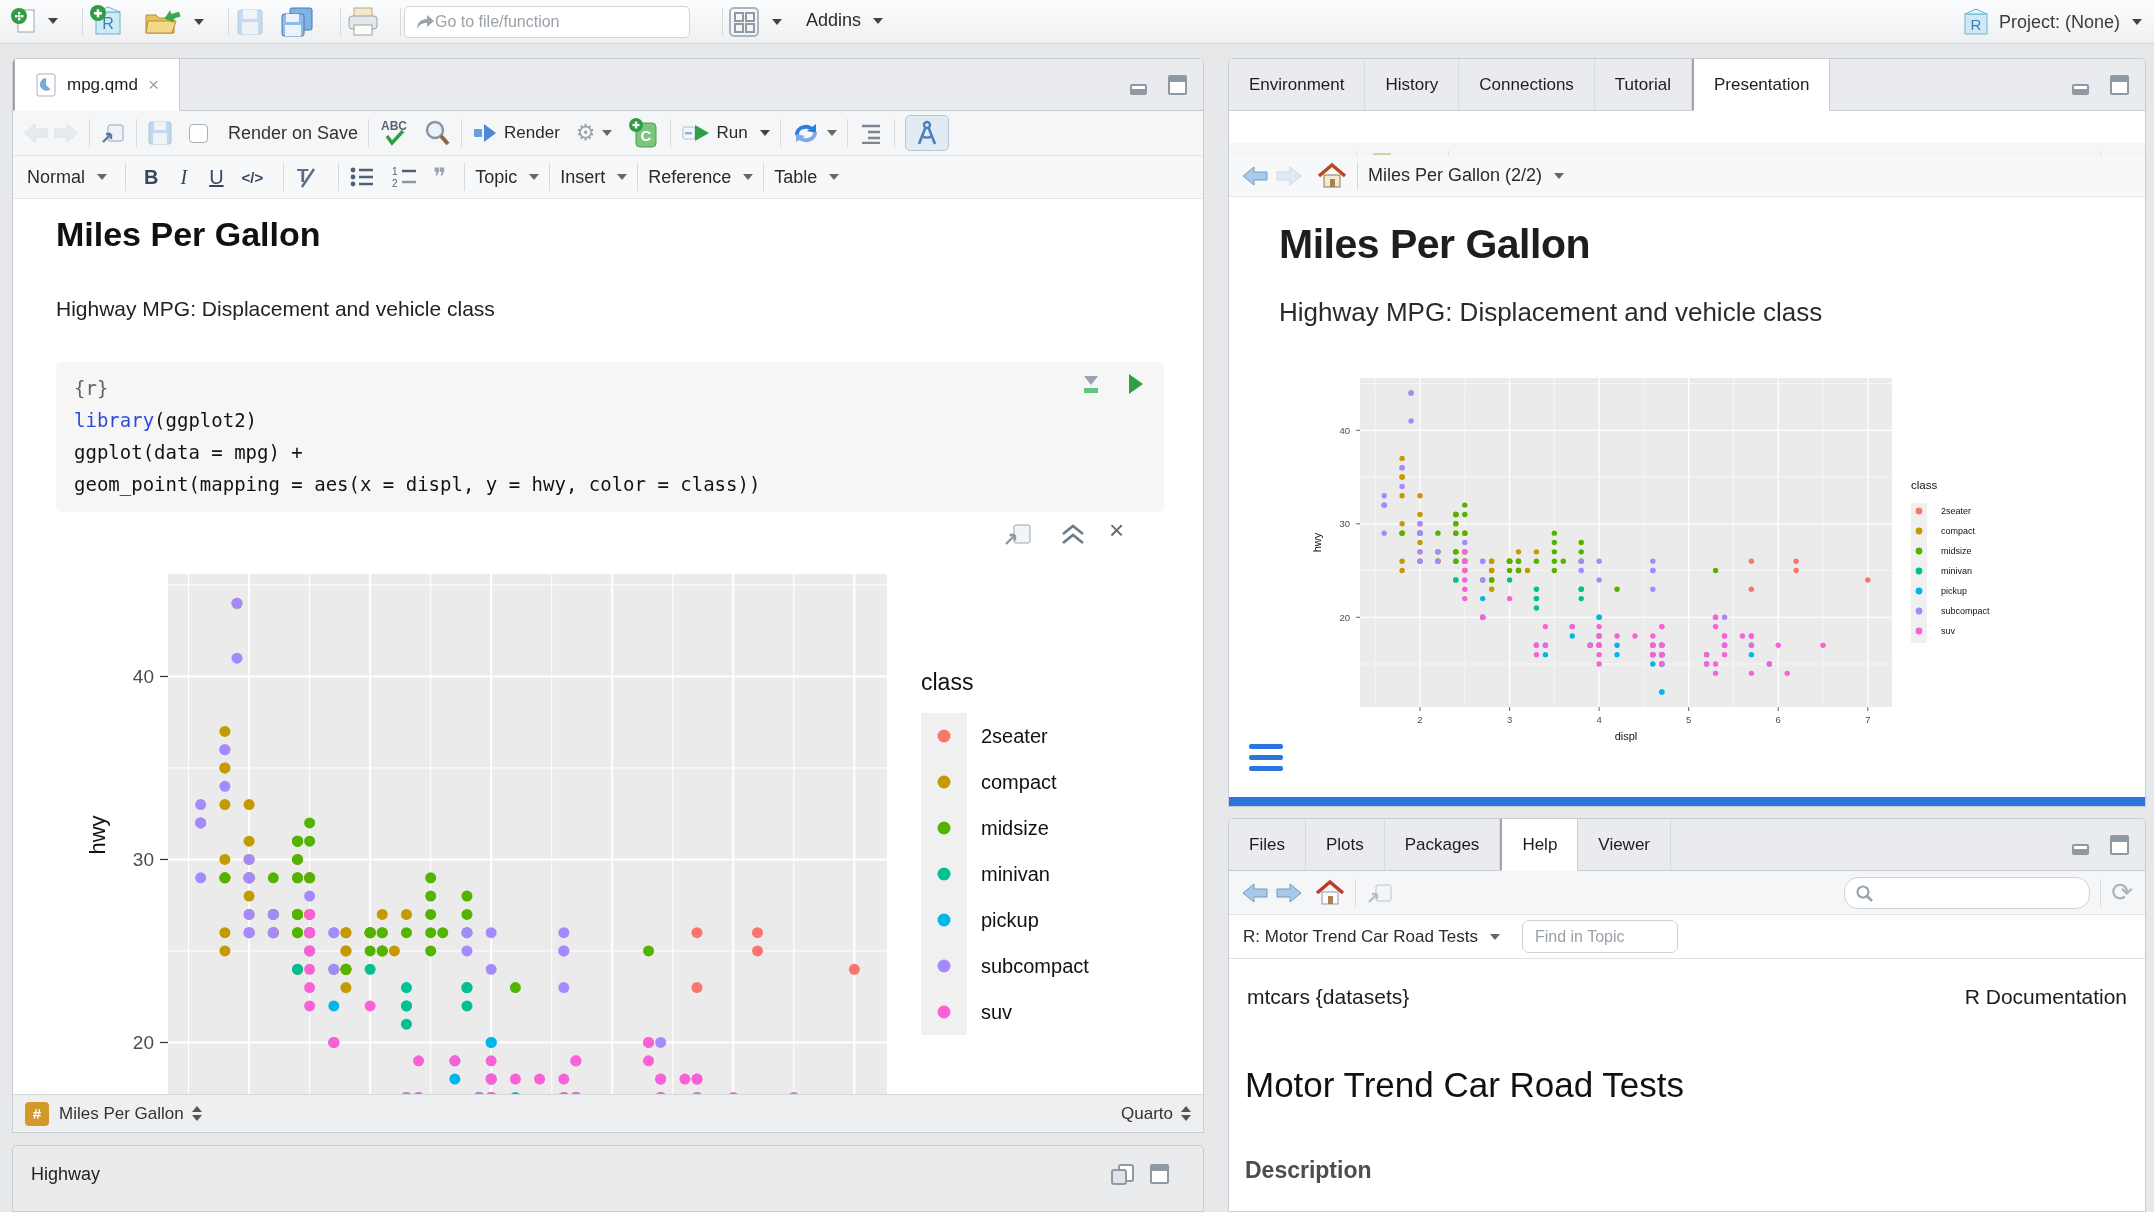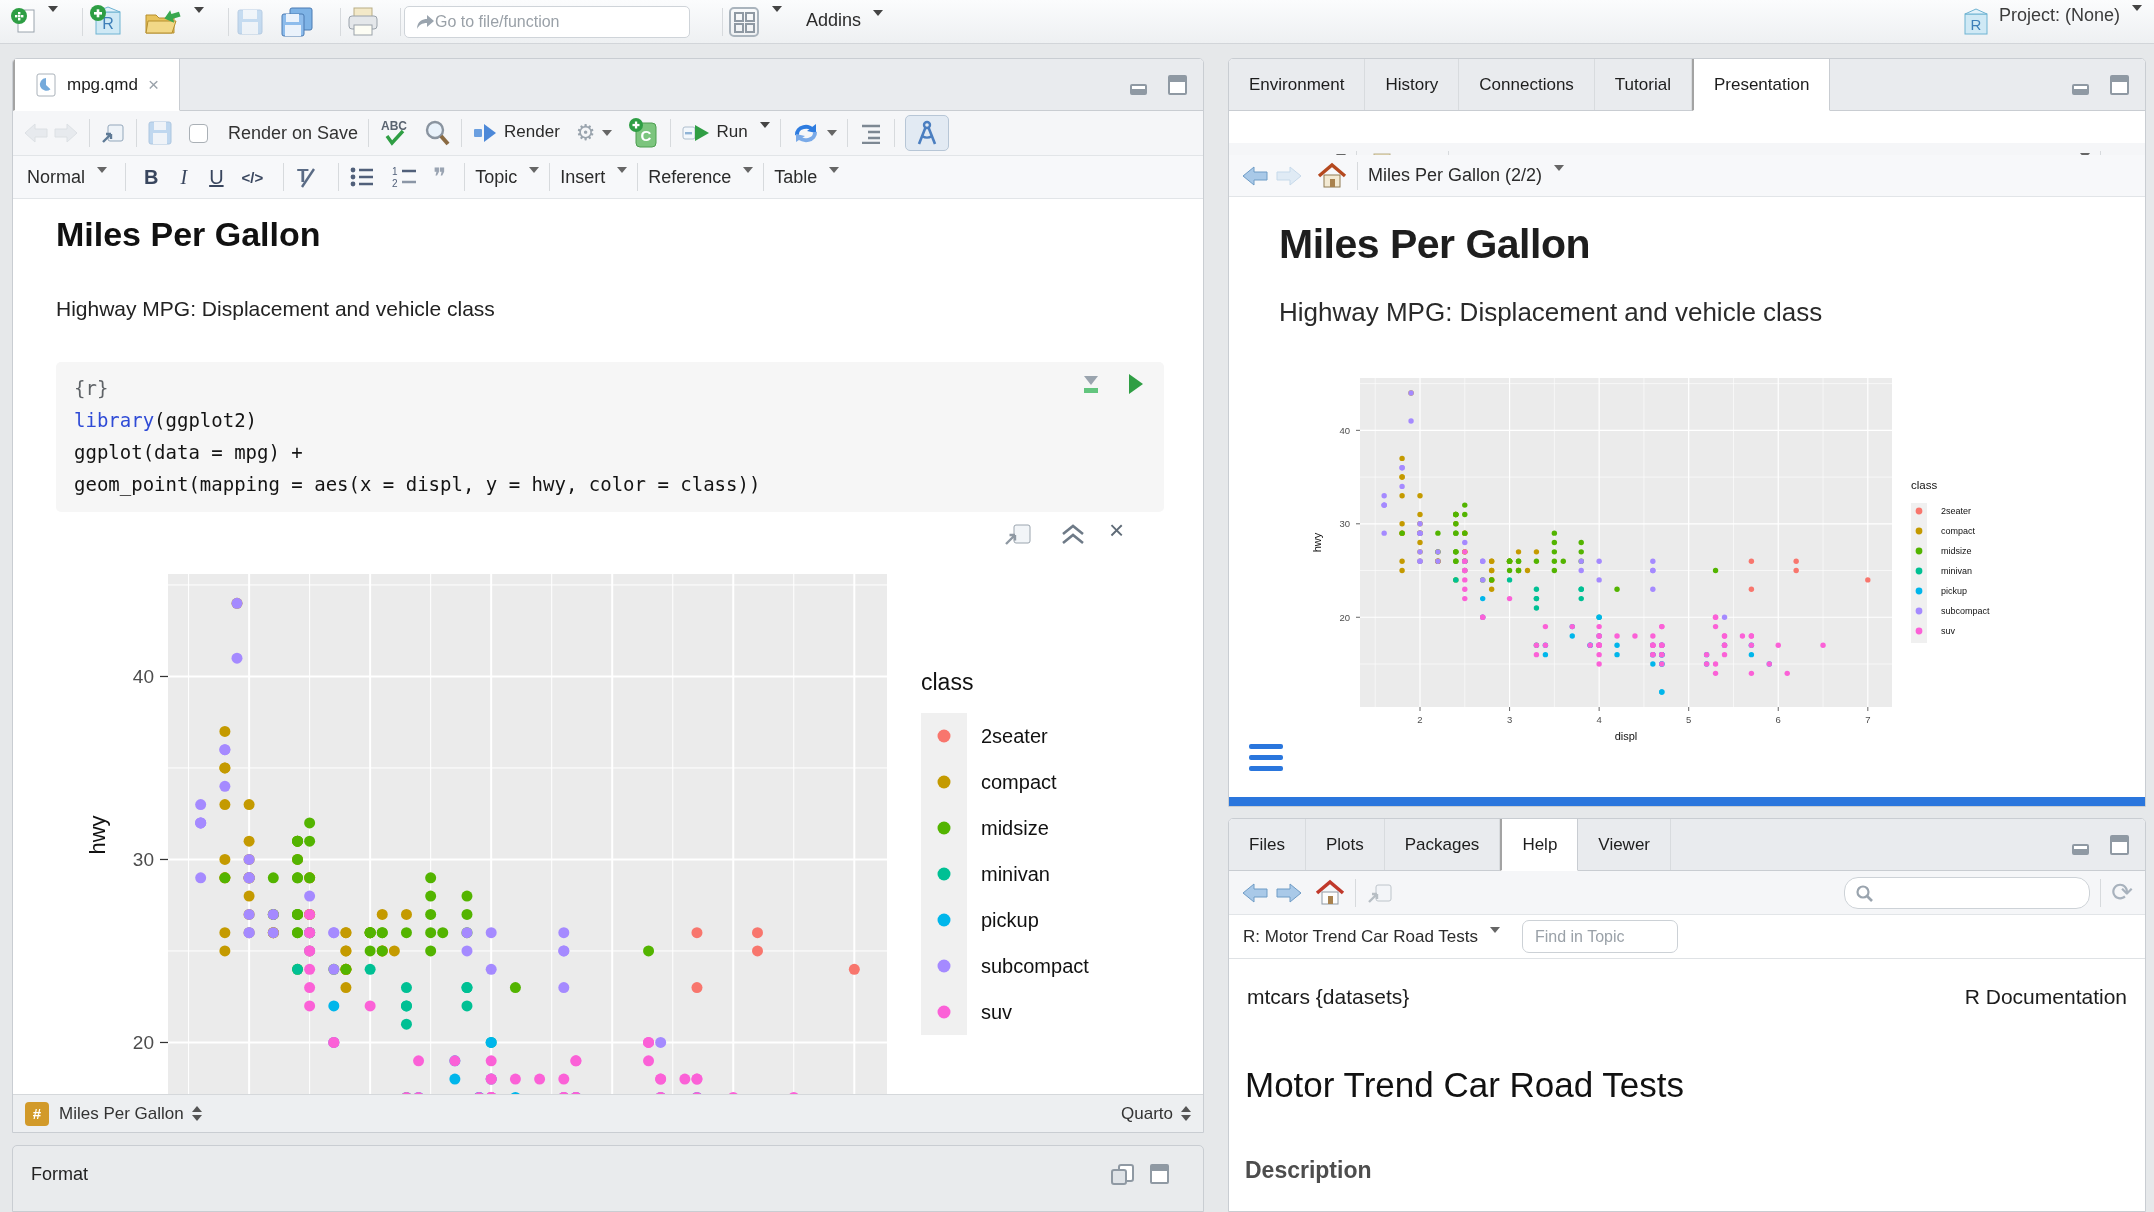--- a/index.html
+++ b/index.html
@@ -8,21 +8,21 @@
   .abs { position:absolute; }
   .pane { position:absolute; background:#fff; border:1px solid #c9cdd2; border-radius:5px 5px 0 0; overflow:hidden; }
   .tabstrip { position:absolute; left:0; right:0; top:0; height:52px; background:#e9ebee; border-bottom:1px solid #c9cdd2; display:flex; align-items:stretch; }
   .tab { display:flex; align-items:center; gap:8px; padding:0 20px; font-size:17px; color:#1d1d1d; border-right:1px solid #d8dbde; cursor:default; }
   .tab.active { background:#fff; border-right:1px solid #c9cdd2; border-left:2px solid #a3a3a3; margin-bottom:-1px; border-bottom:1px solid #fff; font-weight:400; }
   .minmax { margin-left:auto; display:flex; align-items:center; gap:14px; padding-right:14px; }
   .toolbar { position:absolute; left:0; right:0; background:#f5f6f8; border-bottom:1px solid #e2e5e8; display:flex; align-items:center; }
   .vsep { width:1px; height:28px; background:#d7dadd; margin:0 10px; }
   .caret { width:0; height:0; border-left:5px solid transparent; border-right:5px solid transparent; border-top:6px solid #444; display:inline-block; margin-left:6px; }
   .caret.lite { border-top-color:#666; }
-  .btnish { display:flex; font-size:17px; color:#2b2b2b; gap:6px; }
+  .btnish { display:flex; align-items:center; font-size:17px; color:#2b2b2b; gap:6px; }
   .icon { display:inline-flex; align-items:center; justify-content:center; }
   input { font-family:"Liberation Sans",sans-serif; }
   .searchbox { background:#fff; border:1px solid #cdd2d7; border-radius:14px; height:32px; display:flex; align-items:center; padding:0 10px; gap:6px; }
   .searchbox input { border:none; outline:none; font-size:16px; width:100%; }
   .gotobox { background:#fff; border:1px solid #cfd4d9; border-radius:5px; height:32px; display:flex; align-items:center; padding:0 10px; }
   .gotobox input { border:none; outline:none; font-size:16px; color:#333; width:230px; }
   ::placeholder { color:#9aa1a8; }
   .doc-title { font-size:34px; font-weight:bold; color:#111; }
   .doc-sub { font-size:21px; color:#222; }
   .chunk { background:#f6f6f6; border-radius:5px; font-family:"DejaVu Sans Mono", monospace; font-size:19px; line-height:32px; color:#111; padding:10px 18px; }
@@ -634,21 +634,21 @@
       <span class="updown">
           <b class="u"></b>
           <b class="d"></b>
         </span>
     </span>
   </div>
 </div>
 
 <div class="pane" style="left:12px;top:1145px;width:1192px;height:67px;background:#e9ebed;">
   <div style="display:flex;align-items:center;height:56px;padding:0 18px;">
-    <span style="font-size:18px;color:#222;">Format</span>
+    <span style="font-size:18px;color:#222;">Highway</span>
     <div class="minmax">
       <span class="icon">
           <svg width="26" height="24">
             <rect x="10" y="3" width="14" height="16" rx="2" fill="#fff" stroke="#8f99a3" stroke-width="2"></rect>
             <rect x="3" y="8" width="14" height="14" rx="2" fill="#dfe3e7" stroke="#8f99a3" stroke-width="2"></rect>
           </svg>
         </span>
       <span class="icon">
           <svg width="22" height="22">
             <rect x="2" y="2" width="17" height="18" rx="1" fill="#fff" stroke="#8f99a3" stroke-width="2"></rect>

